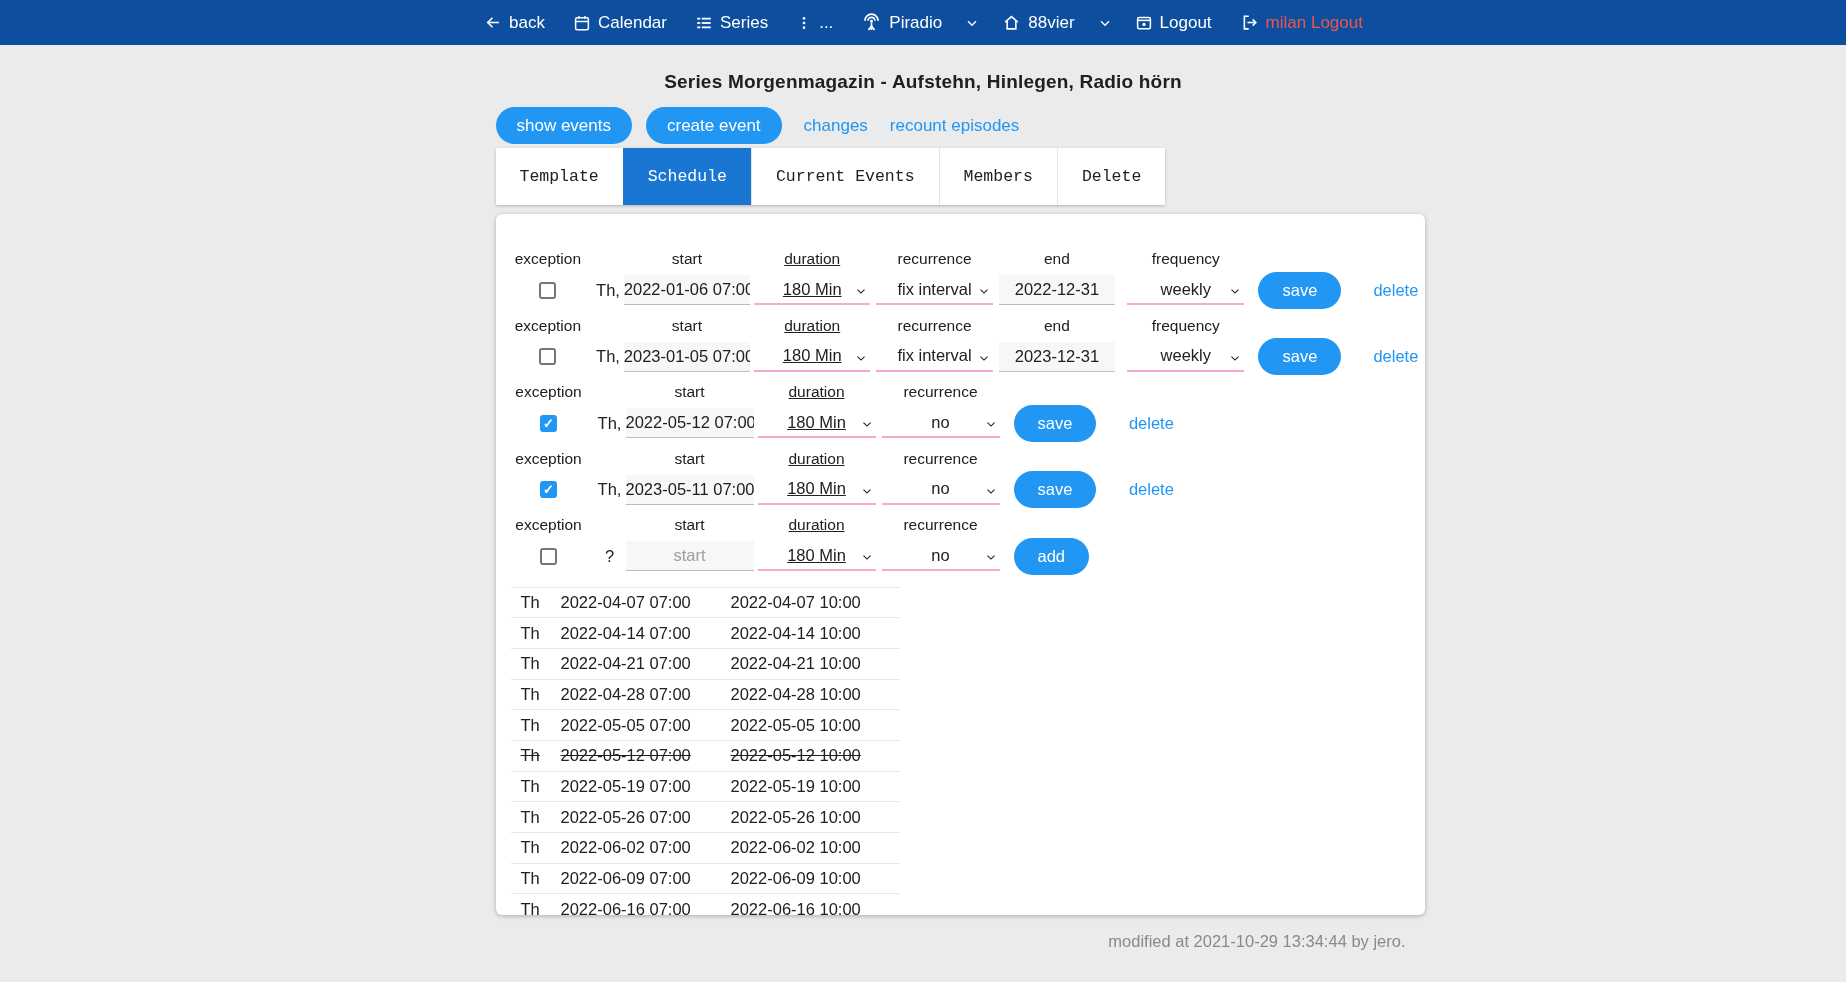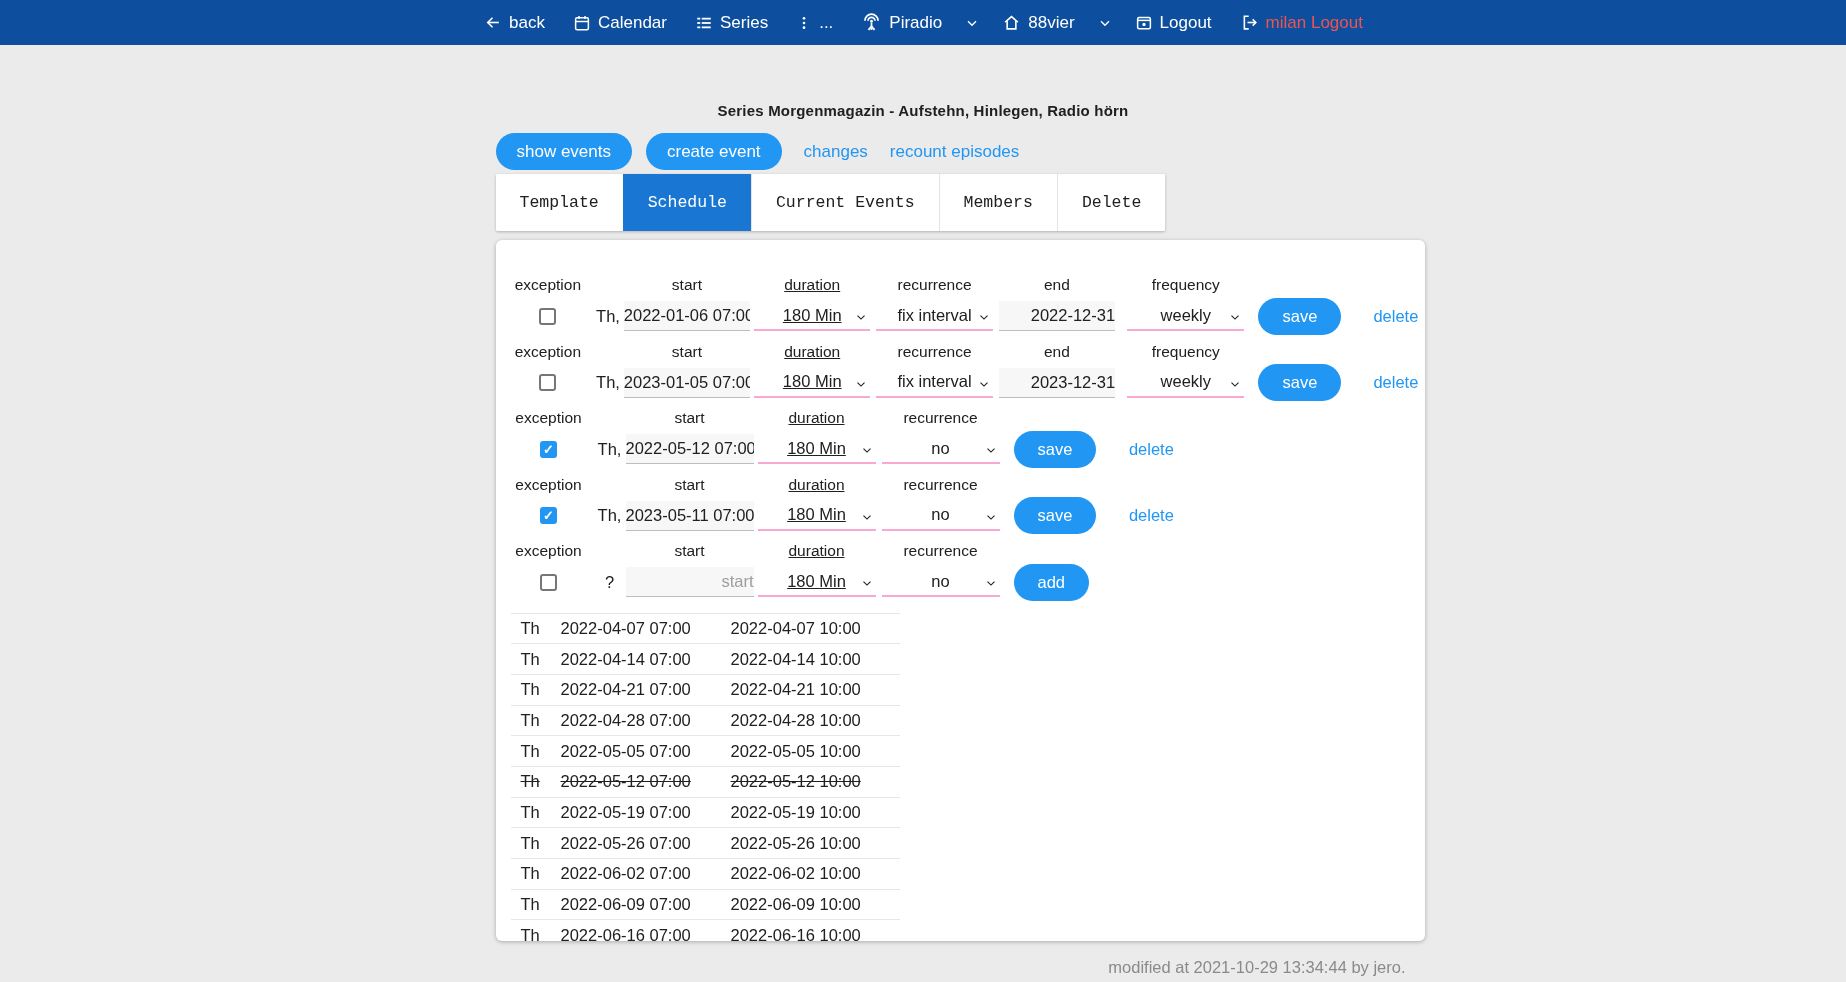--- a/index.html
+++ b/index.html
@@ -16,22 +16,22 @@
     display:flex; align-items:center; justify-content:center; gap:28px;
     font-size:17px;
   }
   .nav-item { display:flex; align-items:center; gap:7px; cursor:pointer; white-space:nowrap; }
   .nav-item svg { display:block; }
   .nav-chevron { margin:0 -6px; }
   .nav-logout { color:#ef5350; }
   .nav-logout svg { color:#fff; }
   
   .page-title {
-    margin-top:57px; text-align:center;
-    font-size:15px; font-weight:bold; letter-spacing:.2px;
+    margin-top:26px; text-align:center;
+    font-size:19px; font-weight:bold; letter-spacing:.2px;
   }
   
   .content { width:929px; margin:8px auto;padding-left:37px; }
   
   .actions-row { margin-top:14px; display:flex; align-items:center; gap:14px; }
   .pill {
     border:none; background:#2196f3; color:#fff; font-family:inherit;
     font-size:17px; height:37px; padding:0 21px; border-radius:18.5px; cursor:pointer;
   }
   .text-link { color:#2196f3; font-size:17px; text-decoration:none; cursor:pointer; margin-left:8px; }
@@ -70,21 +70,21 @@
     width:17px; height:17px; border:2px solid #767676; border-radius:3px;
     cursor:pointer; display:flex; align-items:center; justify-content:center;
     font-size:13px; color:#fff; line-height:1;
   }
   .checkbox.checked { background:#2196f3; border-color:#2196f3; }
   .checkbox.checked::after { content:"✓"; font-weight:bold; }
   
   .tinput {
     width:100%; height:30px; border:none; outline:none;
     background:#f7f7f7; border-bottom:1px solid #bdbdbd;
-    font-family:inherit; font-size:16.5px; text-align:right; color:#202020;
+    font-family:inherit; font-size:16.5px; text-align:center; color:#202020;
   }
   .tinput::placeholder { color:#9e9e9e; }
   
   .select {
     position:relative; width:100%; height:30px;
     border-bottom:2px solid #f9a8d4; cursor:pointer;
     display:flex; align-items:center; justify-content:center;
     font-size:16.5px;
   }
   .select .sel-chevron { position:absolute; right:2px; top:8px; }

